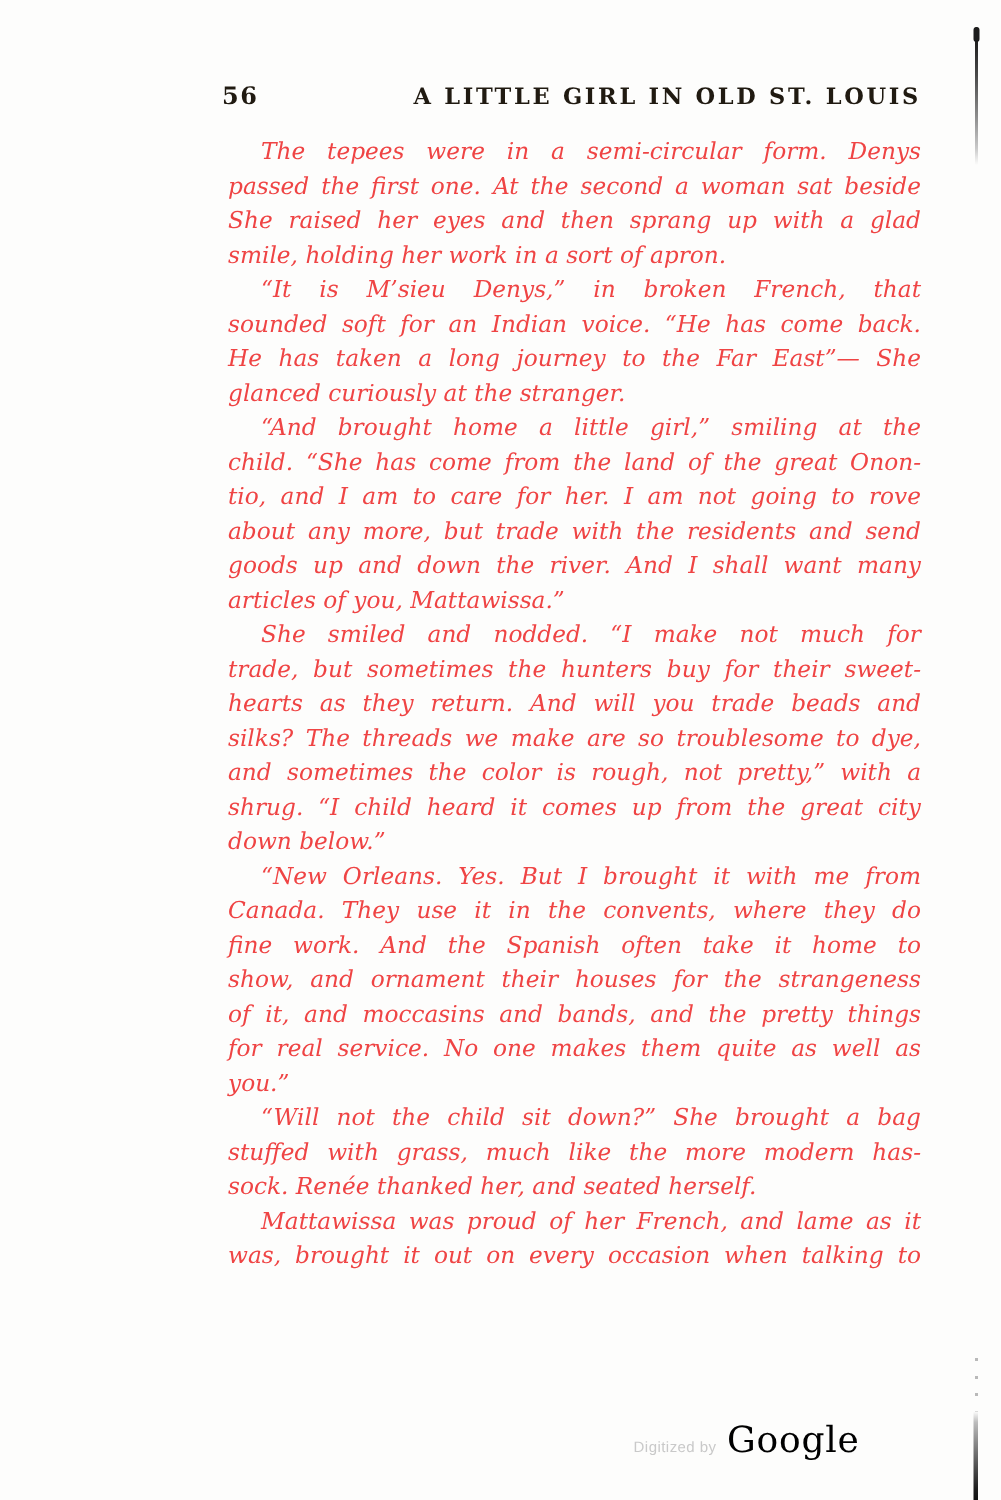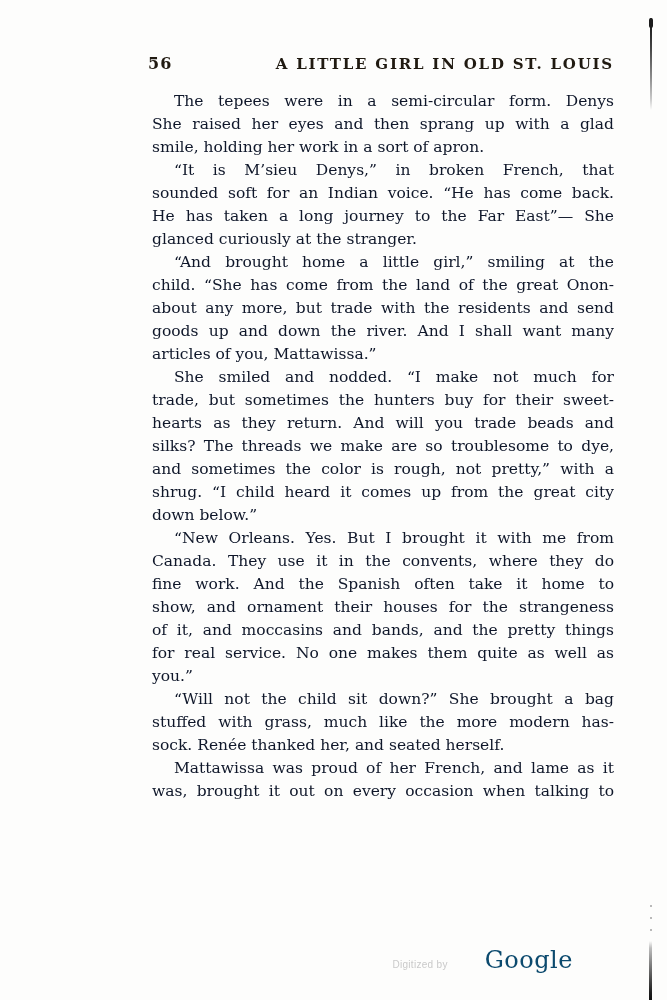--- a/index.html
+++ b/index.html
@@ -52,21 +52,22 @@
     top: 90px;
     width: 462px;
   }
   .para { margin: 0; }
   .line {
     font-size: 15.5px;
     line-height: 23px;
     height: 23px;
     text-align: justify;
     text-align-last: justify;
-    color: #0f172a;
+    color: #ef4444;
+    font-style: italic;
   }
   .line.indent { padding-left: 22px; }
   .line.end { text-align-last: left; }
   
   .artifact-top {
     position: absolute;
     left: 650px;
     top: 18px;
     width: 2px;
     height: 92px;
@@ -115,53 +116,54 @@
   }
   .wm-prefix {
     font-family: "Liberation Sans", sans-serif;
     font-size: 10px;
     color: #c9c9c9;
     letter-spacing: 0.3px;
   }
   .wm-logo {
     font-family: "DejaVu Serif", serif;
     font-size: 24px;
-    color: #0c4a6e;
+    color: #000000;
     letter-spacing: 0.5px;
-    margin-left: 30px;
   }
 </style>
 </head>
 <body>
 
 <div class="scan-page">
 
   <div class="header">
     <span class="page-number">56</span>
     <span class="running-title">A LITTLE GIRL IN OLD ST. LOUIS</span>
   </div>
 
   <div class="text-column">
 
     <div class="para">
       <div class="line indent">The tepees were in a semi-circular form. Denys</div>
+      <div class="line">passed the first one. At the second a woman sat beside</div>
       <div class="line">She raised her eyes and then sprang up with a glad</div>
       <div class="line end">smile, holding her work in a sort of apron.</div>
     </div>
 
     <div class="para">
       <div class="line indent">“It is M’sieu Denys,” in broken French, that</div>
       <div class="line">sounded soft for an Indian voice. “He has come back.</div>
       <div class="line">He has taken a long journey to the Far East”— She</div>
       <div class="line end">glanced curiously at the stranger.</div>
     </div>
 
     <div class="para">
       <div class="line indent">“And brought home a little girl,” smiling at the</div>
       <div class="line">child. “She has come from the land of the great Onon-</div>
+      <div class="line">tio, and I am to care for her. I am not going to rove</div>
       <div class="line">about any more, but trade with the residents and send</div>
       <div class="line">goods up and down the river. And I shall want many</div>
       <div class="line end">articles of you, Mattawissa.”</div>
     </div>
 
     <div class="para">
       <div class="line indent">She smiled and nodded. “I make not much for</div>
       <div class="line">trade, but sometimes the hunters buy for their sweet-</div>
       <div class="line">hearts as they return. And will you trade beads and</div>
       <div class="line">silks? The threads we make are so troublesome to dye,</div>

